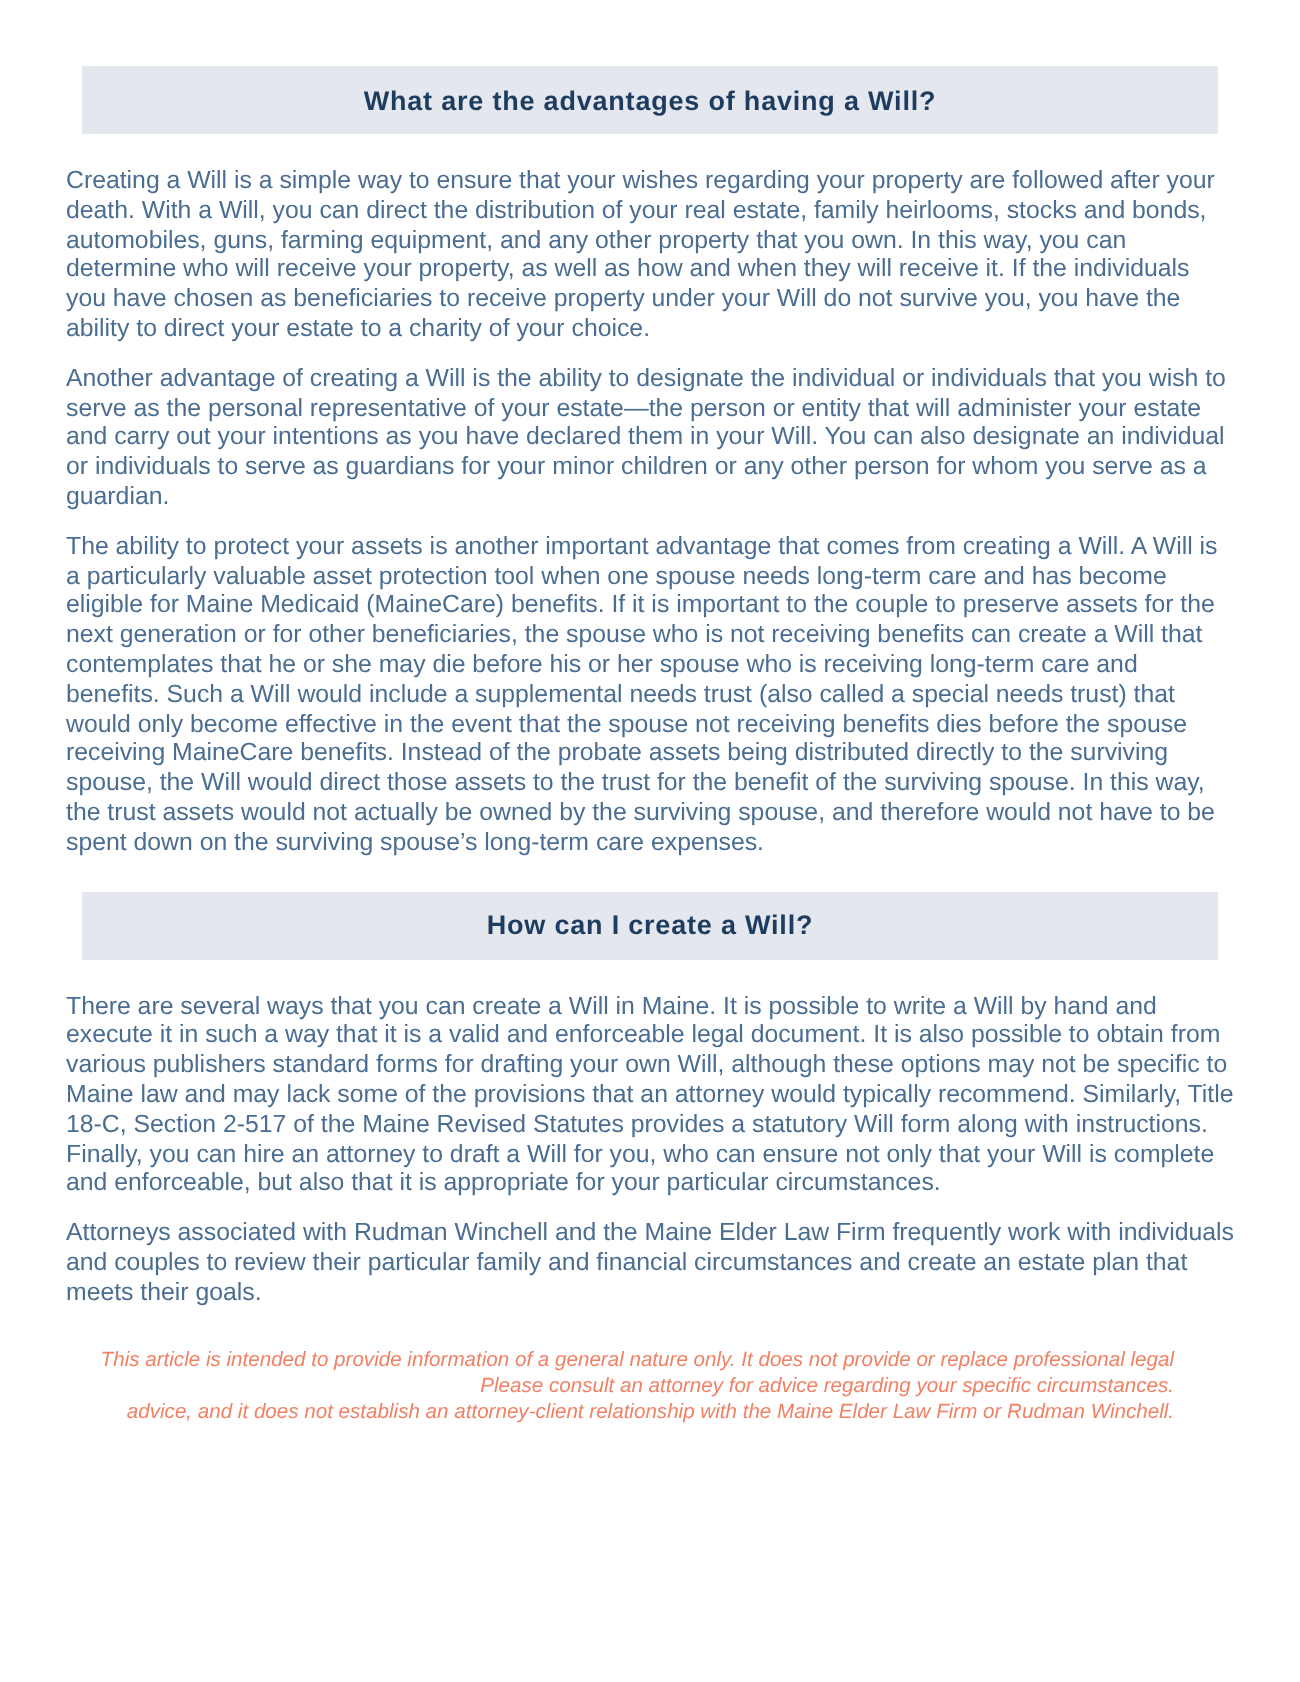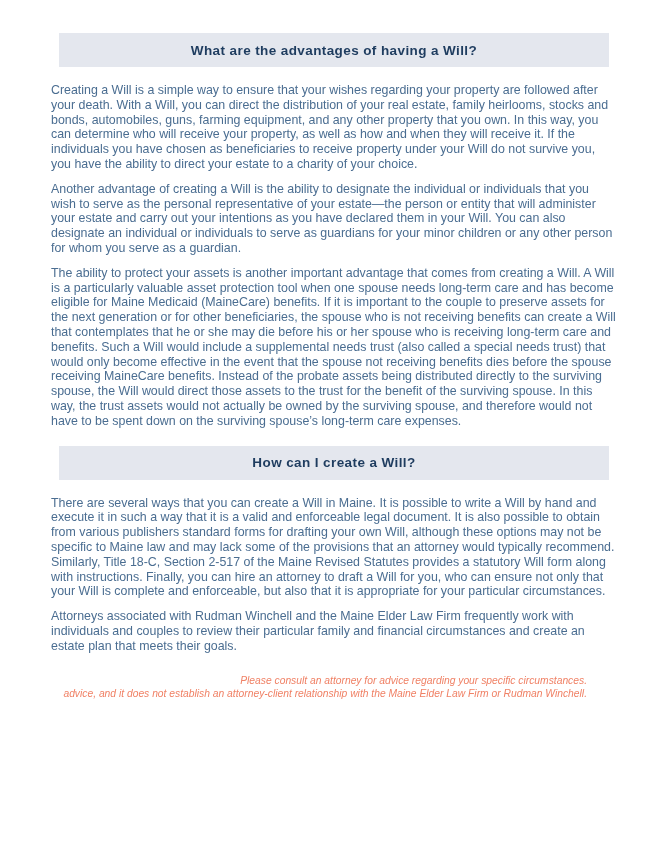--- a/index.html
+++ b/index.html
@@ -2,21 +2,21 @@
 <html><head>
 <meta charset="utf-8">
 <style>
   html,body{margin:0;padding:0;background:#ffffff;}
   .page{
     position:relative;
     width:650px;height:724px;
     background:#ffffff;
     font-family:"Liberation Sans","DejaVu Sans",sans-serif;
     box-sizing:border-box;
-    padding:33px 33px 0 51px;
+    padding:33px 33px 0 33px;
     overflow:hidden;
     border-radius:25px;
   }
   .heading-band{
     background:#e4e7ee;
     margin:0 8px;
     height:34px;
     display:flex;align-items:center;justify-content:center;
   }
   .heading-band .heading-text{
@@ -142,20 +142,21 @@
   <p class="para last-para-before-band">The ability to protect your assets is another important advantage that comes from creating a Will. A Will is a particularly valuable asset protection tool when one spouse needs long-term care and has become eligible for Maine Medicaid (MaineCare) benefits. If it is important to the couple to preserve assets for the next generation or for other beneficiaries, the spouse who is not receiving benefits can create a Will that contemplates that he or she may die before his or her spouse who is receiving long-term care and benefits. Such a Will would include a supplemental needs trust (also called a special needs trust) that would only become effective in the event that the spouse not receiving benefits dies before the spouse receiving MaineCare benefits. Instead of the probate assets being distributed directly to the surviving spouse, the Will would direct those assets to the trust for the benefit of the surviving spouse. In this way, the trust assets would not actually be owned by the surviving spouse, and therefore would not have to be spent down on the surviving spouse’s long-term care expenses.</p>
 
   <div class="heading-band">
     <span class="heading-text">How can I create a Will?</span>
   </div>
 
   <p class="para first-para">There are several ways that you can create a Will in Maine. It is possible to write a Will by hand and execute it in such a way that it is a valid and enforceable legal document. It is also possible to obtain from various publishers standard forms for drafting your own Will, although these options may not be specific to Maine law and may lack some of the provisions that an attorney would typically recommend. Similarly, Title 18-C, Section 2-517 of the Maine Revised Statutes provides a statutory Will form along with instructions. Finally, you can hire an attorney to draft a Will for you, who can ensure not only that your Will is complete and enforceable, but also that it is appropriate for your particular circumstances.</p>
   <p class="para">Attorneys associated with Rudman Winchell and the Maine Elder Law Firm frequently work with individuals and couples to review their particular family and financial circumstances and create an estate plan that meets their goals.</p>
 
   <div class="disclaimer">
+    <div>This article is intended to provide information of a general nature only. It does not provide or replace professional legal</div>
     <div>Please consult an attorney for advice regarding your specific circumstances.</div>
     <div>advice, and it does not establish an attorney-client relationship with the Maine Elder Law Firm or Rudman Winchell.</div>
   </div>
 
   <div class="footer">
 
     <div class="rw-logo">
       <div class="rw-name">
         <span>RUDMAN</span><span class="rw-dot"></span><span>WINCHELL</span>
       </div>

